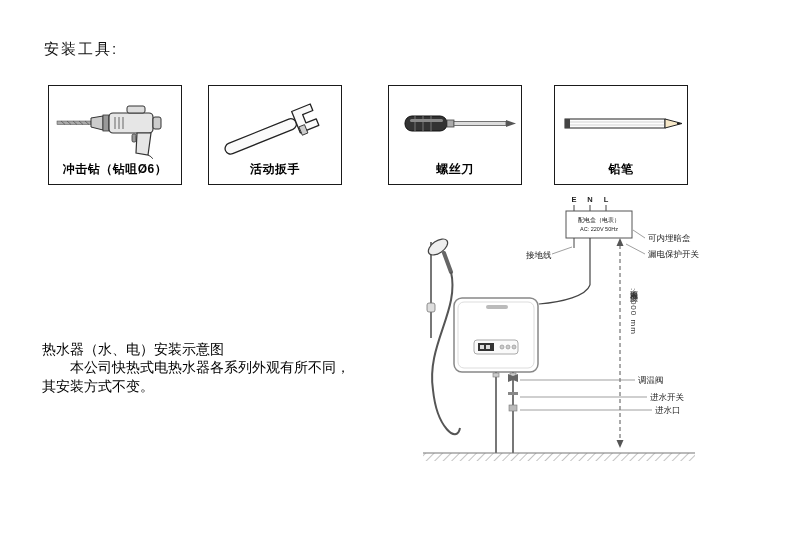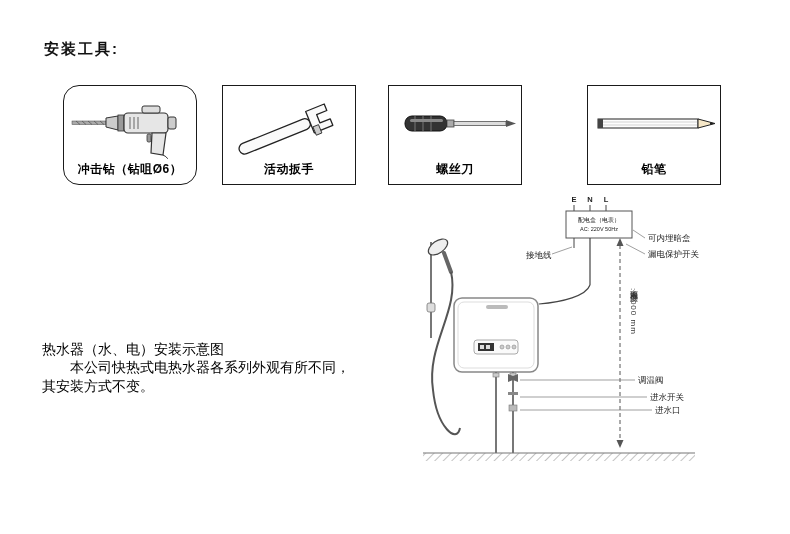--- a/index.html
+++ b/index.html
@@ -3,21 +3,21 @@
 <meta charset="utf-8">
 <style>
   html,body{margin:0;padding:0;background:#fff;}
   .page{
     position:relative;width:790px;height:534px;background:#ffffff;
     font-family:"Liberation Sans","DejaVu Sans",sans-serif;color:#111;
     overflow:hidden;
   }
   .title{
     position:absolute;left:44px;top:40px;margin:0;
-    font-size:15px;font-weight:700;letter-spacing:2px;color:#111;
+    font-size:15px;font-weight:400;letter-spacing:2px;color:#111;
   }
   .tool-box{
     position:absolute;top:85px;width:134px;height:100px;
     border:1px solid #1a1a1a;background:#fff;box-sizing:border-box;
   }
   .tool-box .art{position:absolute;left:4px;top:3px;}
   .tool-label{
     position:absolute;left:0;bottom:6px;width:100%;text-align:center;
     font-size:12px;font-weight:bold;color:#000;letter-spacing:0.5px;
   }
@@ -33,40 +33,40 @@
   }
   svg text{font-family:"Liberation Sans","DejaVu Sans",sans-serif;fill:#222;}
 </style>
 </head>
 <body>
 
 <div class="page">
 
   <h1 class="title">安装工具:</h1>
 
-  <div class="tool-box" style="left:63px;border-radius:16px;">
+  <div class="tool-box" style="left:48px;">
     <span class="art">
       <svg width="126" height="70" viewBox="0 0 126 70">
         <rect x="4" y="32" width="34" height="3.5" fill="#aaa" stroke="#444" stroke-width="0.5"></rect>
         <path d="M8,32 l4,3.5 M14,32 l4,3.5 M20,32 l4,3.5 M26,32 l4,3.5 M32,32 l4,3.5" stroke="#555" stroke-width="0.8" fill="none"></path>
         <path d="M38,29 L50,27 L50,41 L38,38 Z" fill="#ccc" stroke="#333" stroke-width="1"></path>
         <rect x="50" y="26" width="6" height="16" fill="#999" stroke="#333" stroke-width="0.8"></rect>
         <rect x="56" y="24" width="44" height="20" rx="4" fill="#e6e6e6" stroke="#333" stroke-width="1.2"></rect>
         <path d="M62,28 v12 M66,28 v12 M70,28 v12" stroke="#666" stroke-width="1" fill="none"></path>
         <rect x="74" y="17" width="18" height="7" rx="2" fill="#ddd" stroke="#333" stroke-width="1"></rect>
         <path d="M84,44 L98,44 L95,66 L83,64 Z" fill="#e6e6e6" stroke="#333" stroke-width="1.2"></path>
         <rect x="79" y="45" width="4" height="8" rx="1.5" fill="#999" stroke="#333" stroke-width="0.8"></rect>
         <rect x="100" y="28" width="8" height="12" rx="2" fill="#ccc" stroke="#333" stroke-width="1"></rect>
         <path d="M95,66 q7,3 4,8" stroke="#333" stroke-width="1" fill="none"></path>
       </svg>
     </span>
     <div class="tool-label">冲击钻（钻咀Ø6）</div>
   </div>
 
-  <div class="tool-box" style="left:222px;padding-left:27px;">
+  <div class="tool-box" style="left:208px;padding-left:27px;">
     <span class="art">
       <svg width="126" height="70" viewBox="0 0 126 70">
         <g transform="rotate(-22 62 40)">
           <rect x="8" y="36" width="76" height="11" rx="5.5" fill="#fafafa" stroke="#222" stroke-width="1.3"></rect>
           <path d="M84,30 H104 V37 H93 V46 H104 V53 H84 Z" fill="#fafafa" stroke="#222" stroke-width="1.3" stroke-linejoin="round"></path>
           <rect x="85" y="47" width="6" height="9" fill="#ccc" stroke="#222" stroke-width="0.8"></rect>
         </g>
       </svg>
     </span>
     <div class="tool-label">活动扳手</div>
@@ -79,21 +79,21 @@
         <path d="M22,27 v15 M30,27 v15 M38,27 v15" stroke="#777" stroke-width="1" fill="none"></path>
         <rect x="17" y="30" width="33" height="3" rx="1.5" fill="#888"></rect>
         <rect x="54" y="31" width="7" height="7" fill="#aaa" stroke="#444" stroke-width="0.8"></rect>
         <rect x="61" y="32.5" width="52" height="4" fill="#ddd" stroke="#555" stroke-width="0.8"></rect>
         <path d="M113,31 L123,34.5 L113,38 Z" fill="#555"></path>
       </svg>
     </span>
     <div class="tool-label">螺丝刀</div>
   </div>
 
-  <div class="tool-box" style="left:587px;">
+  <div class="tool-box" style="left:554px;">
     <span class="art">
       <svg width="126" height="70" viewBox="0 0 126 70">
         <rect x="6" y="30" width="100" height="9" fill="#fdfdfd" stroke="#222" stroke-width="1"></rect>
         <path d="M6,33 h100 M6,36 h100" stroke="#bbb" stroke-width="0.6" fill="none"></path>
         <path d="M6,30 h5 v9 h-5 z" fill="#444"></path>
         <path d="M106,30 L123,34.5 L106,39 Z" fill="#f7e8c8" stroke="#222" stroke-width="1" stroke-linejoin="round"></path>
         <path d="M118,33.2 L123,34.5 L118,35.8 Z" fill="#222"></path>
       </svg>
     </span>
     <div class="tool-label">铅笔</div>

